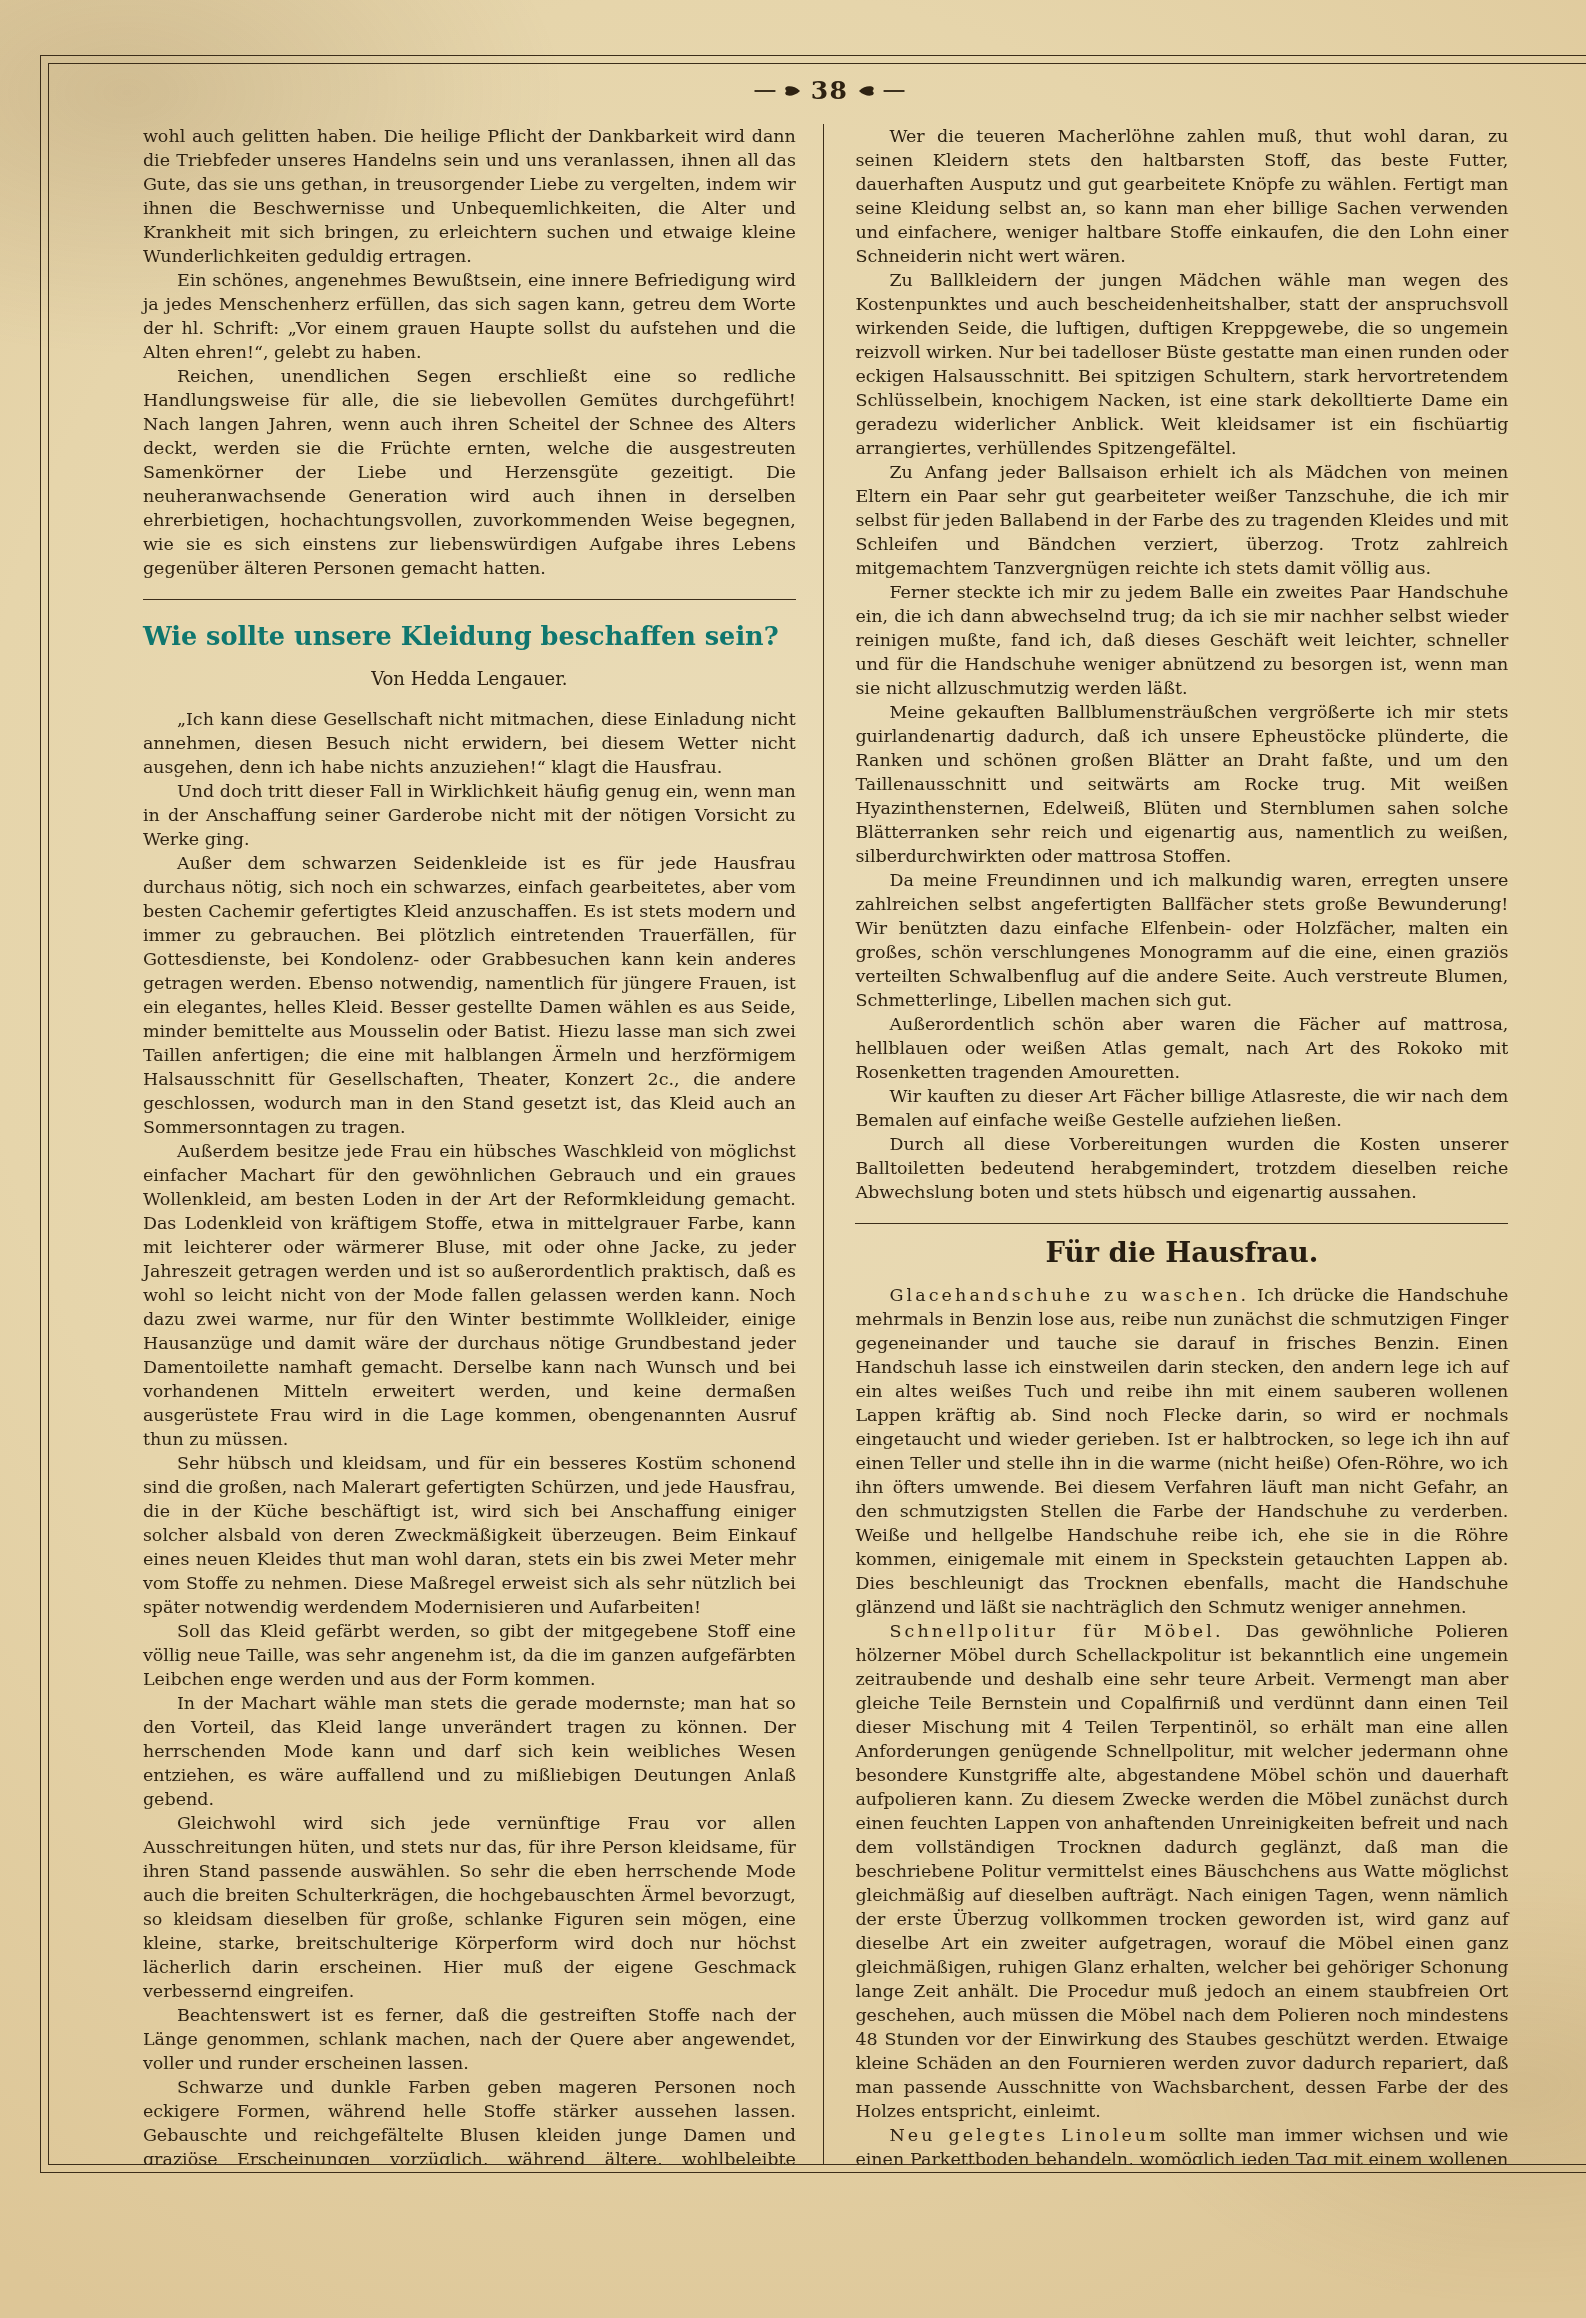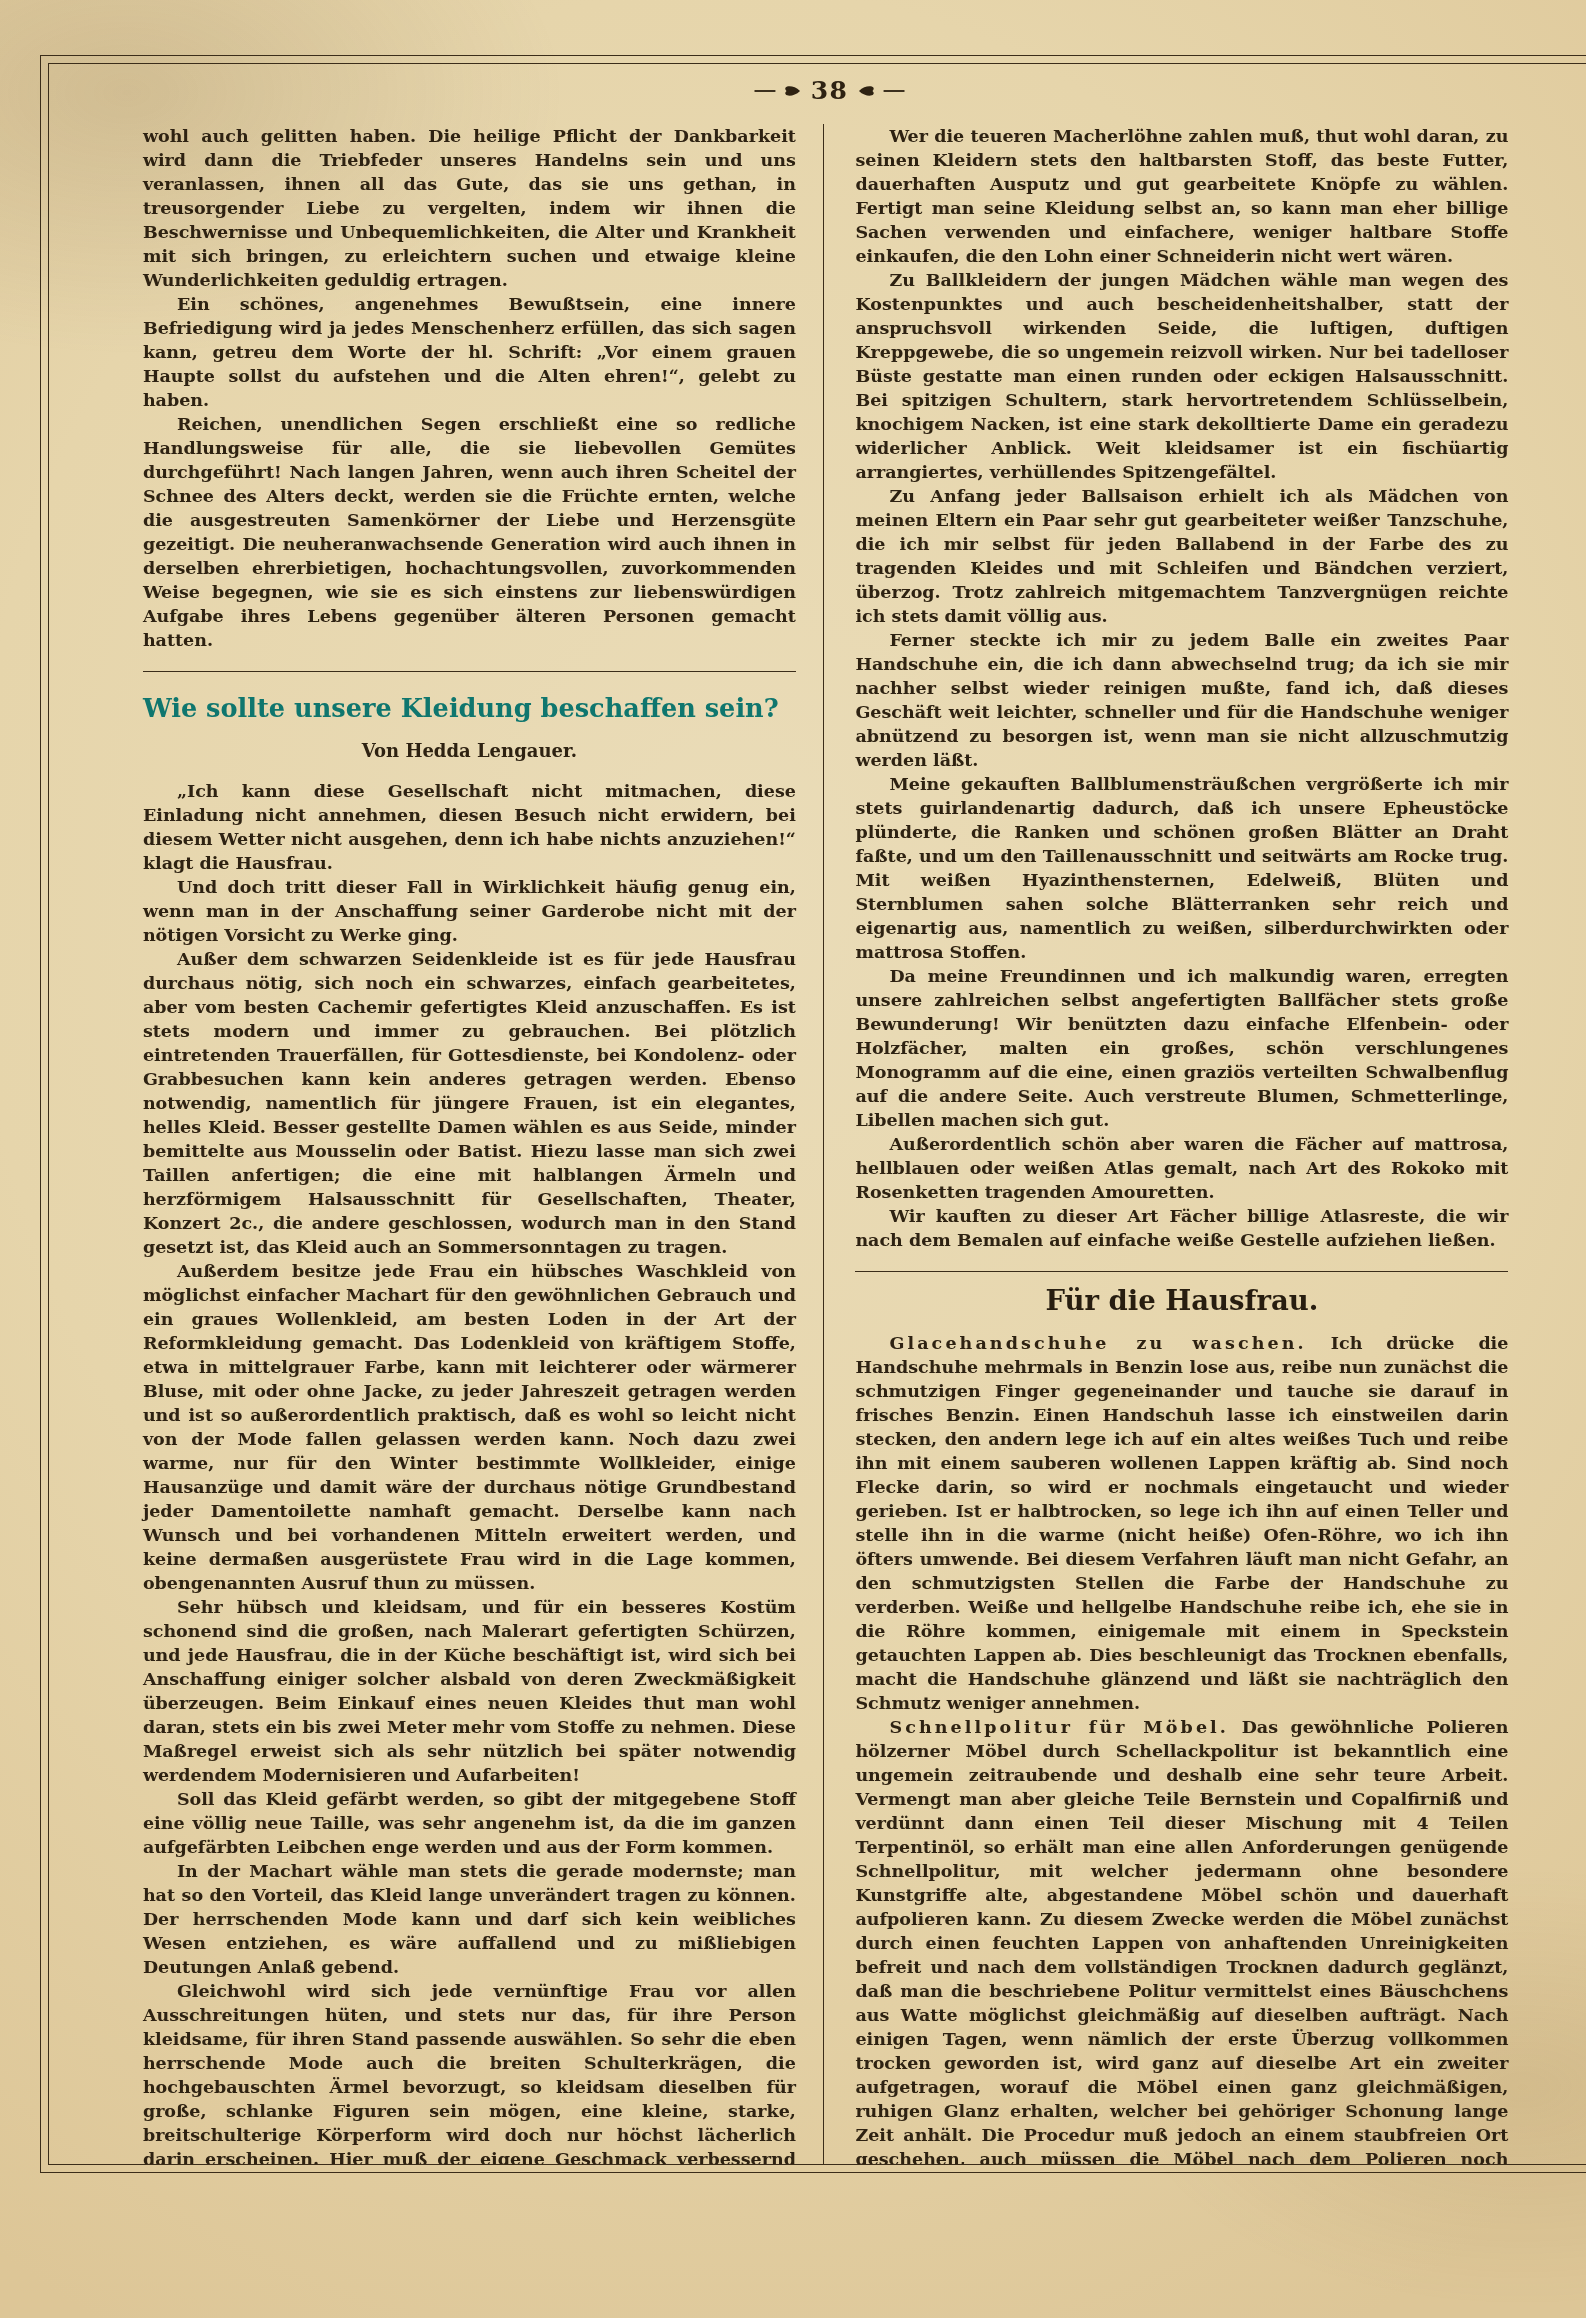--- a/index.html
+++ b/index.html
@@ -29,21 +29,21 @@
   }
   .page-number{font-weight:bold;letter-spacing:1.2px;}
   .fleuron{display:inline-block;width:49px;height:16px;}
   .fleuron svg{display:block;}
   .columns{display:flex;margin-top:18.7px;align-items:stretch;}
   .col{width:653px;}
   .col-sep{width:0;border-left:1.2px solid #3b2d1a;margin-left:27.5px;margin-right:31px;}
   p{
     margin:0;text-indent:34px;text-align:justify;
     font-size:17.5px;line-height:24px;color:#2e2212;
-    hyphens:auto;font-weight:bold;-webkit-hyphens:auto;
+    hyphens:auto;-webkit-hyphens:auto;
   }
   p.noindent{text-indent:0;}
   .article-rule{border:none;border-top:1.2px solid #3b2d1a;margin:18.7px 0 0 0;width:100%;}
   .article-title{
     margin:21px 0 6.2px 0;text-align:left;font-weight:bold;
     font-size:25.6px;line-height:30px;color:#0f766e;
   }
   .byline{margin:16px 0 16px 0;text-align:center;font-size:18px;text-indent:0;}
   .section-title{
     margin:13px 0 15px 0;text-align:center;font-weight:bold;
@@ -106,20 +106,21 @@
 
         <div class="col">
           <p>Wer die teueren Macherlöhne zahlen muß, thut wohl daran, zu seinen Kleidern stets den haltbarsten Stoff, das beste Futter, dauerhaften Ausputz und gut gearbeitete Knöpfe zu wählen. Fertigt man seine Kleidung selbst an, so kann man eher billige Sachen verwenden und einfachere, weniger haltbare Stoffe einkaufen, die den Lohn einer Schneiderin nicht wert wären.</p>
           <p>Zu Ballkleidern der jungen Mädchen wähle man wegen des Kostenpunktes und auch bescheidenheitshalber, statt der anspruchsvoll wirkenden Seide, die luftigen, duftigen Kreppgewebe, die so ungemein reizvoll wirken. Nur bei tadelloser Büste gestatte man einen runden oder eckigen Halsausschnitt. Bei spitzigen Schultern, stark hervortretendem Schlüsselbein, knochigem Nacken, ist eine stark dekolltierte Dame ein geradezu widerlicher Anblick. Weit kleidsamer ist ein fischüartig arrangiertes, verhüllendes Spitzengefältel.</p>
           <p>Zu Anfang jeder Ballsaison erhielt ich als Mädchen von meinen Eltern ein Paar sehr gut gearbeiteter weißer Tanzschuhe, die ich mir selbst für jeden Ballabend in der Farbe des zu tragenden Kleides und mit Schleifen und Bändchen verziert, überzog. Trotz zahlreich mitgemachtem Tanzvergnügen reichte ich stets damit völlig aus.</p>
           <p>Ferner steckte ich mir zu jedem Balle ein zweites Paar Handschuhe ein, die ich dann abwechselnd trug; da ich sie mir nachher selbst wieder reinigen mußte, fand ich, daß dieses Geschäft weit leichter, schneller und für die Handschuhe weniger abnützend zu besorgen ist, wenn man sie nicht allzuschmutzig werden läßt.</p>
           <p>Meine gekauften Ballblumensträußchen vergrößerte ich mir stets guirlandenartig dadurch, daß ich unsere Epheustöcke plünderte, die Ranken und schönen großen Blätter an Draht faßte, und um den Taillenausschnitt und seitwärts am Rocke trug. Mit weißen Hyazinthensternen, Edelweiß, Blüten und Sternblumen sahen solche Blätterranken sehr reich und eigenartig aus, namentlich zu weißen, silberdurchwirkten oder mattrosa Stoffen.</p>
           <p>Da meine Freundinnen und ich malkundig waren, erregten unsere zahlreichen selbst angefertigten Ballfächer stets große Bewunderung! Wir benützten dazu einfache Elfenbein- oder Holzfächer, malten ein großes, schön verschlungenes Monogramm auf die eine, einen graziös verteilten Schwalbenflug auf die andere Seite. Auch verstreute Blumen, Schmetterlinge, Libellen machen sich gut.</p>
           <p>Außerordentlich schön aber waren die Fächer auf mattrosa, hellblauen oder weißen Atlas gemalt, nach Art des Rokoko mit Rosenketten tragenden Amouretten.</p>
           <p>Wir kauften zu dieser Art Fächer billige Atlasreste, die wir nach dem Bemalen auf einfache weiße Gestelle aufziehen ließen.</p>
+          <p>Durch all diese Vorbereitungen wurden die Kosten unserer Balltoiletten bedeutend herabgemindert, trotzdem dieselben reiche Abwechslung boten und stets hübsch und eigenartig aussahen.</p>
 
           <hr class="article-rule">
 
           <div class="section-title">Für die Hausfrau.</div>
 
           <p><span class="lead">Glacehandschuhe zu waschen.</span> <span>Ich drücke die Handschuhe mehrmals in Benzin lose aus, reibe nun zunächst die schmutzigen Finger gegeneinander und tauche sie darauf in frisches Benzin. Einen Handschuh lasse ich einstweilen darin stecken, den andern lege ich auf ein altes weißes Tuch und reibe ihn mit einem sauberen wollenen Lappen kräftig ab. Sind noch Flecke darin, so wird er nochmals eingetaucht und wieder gerieben. Ist er halbtrocken, so lege ich ihn auf einen Teller und stelle ihn in die warme (nicht heiße) Ofen-Röhre, wo ich ihn öfters umwende. Bei diesem Verfahren läuft man nicht Gefahr, an den schmutzigsten Stellen die Farbe der Handschuhe zu verderben. Weiße und hellgelbe Handschuhe reibe ich, ehe sie in die Röhre kommen, einigemale mit einem in Speckstein getauchten Lappen ab. Dies beschleunigt das Trocknen ebenfalls, macht die Handschuhe glänzend und läßt sie nachträglich den Schmutz weniger annehmen.</span></p>
           <p><span class="lead">Schnellpolitur für Möbel.</span> <span>Das gewöhnliche Polieren hölzerner Möbel durch Schellackpolitur ist bekanntlich eine ungemein zeitraubende und deshalb eine sehr teure Arbeit. Vermengt man aber gleiche Teile Bernstein und Copalfirniß und verdünnt dann einen Teil dieser Mischung mit 4 Teilen Terpentinöl, so erhält man eine allen Anforderungen genügende Schnellpolitur, mit welcher jedermann ohne besondere Kunstgriffe alte, abgestandene Möbel schön und dauerhaft aufpolieren kann. Zu diesem Zwecke werden die Möbel zunächst durch einen feuchten Lappen von anhaftenden Unreinigkeiten befreit und nach dem vollständigen Trocknen dadurch geglänzt, daß man die beschriebene Politur vermittelst eines Bäuschchens aus Watte möglichst gleichmäßig auf dieselben aufträgt. Nach einigen Tagen, wenn nämlich der erste Überzug vollkommen trocken geworden ist, wird ganz auf dieselbe Art ein zweiter aufgetragen, worauf die Möbel einen ganz gleichmäßigen, ruhigen Glanz erhalten, welcher bei gehöriger Schonung lange Zeit anhält. Die Procedur muß jedoch an einem staubfreien Ort geschehen, auch müssen die Möbel nach dem Polieren noch mindestens 48 Stunden vor der Einwirkung des Staubes geschützt werden. Etwaige kleine Schäden an den Fournieren werden zuvor dadurch repariert, daß man passende Ausschnitte von Wachsbarchent, dessen Farbe der des Holzes entspricht, einleimt.</span></p>
           <p><span class="lead">Neu gelegtes Linoleum</span> <span>sollte man immer wichsen und wie einen Parkettboden behandeln, womöglich jeden Tag mit einem wollenen Tuch trocken abreiben und einmal wöchentlich tüchtig bürsten. Um den Boden wieder hell und klar zu bekommen, bürstet man ihn alle paar Wochen mit einer Seifenbrühe auf und wichst ihn nachher ein. Älteres abgetretenes Linoleum dagegen wird jeden Tag aufgewaschen und manchmal nach tüchtiger Reinigung mit warmem Leinöl eingerieben. Hellgrundigem Linoleum ist immer der Vorzug zu geben, weil das dunkle Schmutz und Staub viel sichtbarer werden läßt.</span></p>
         </div>
 

